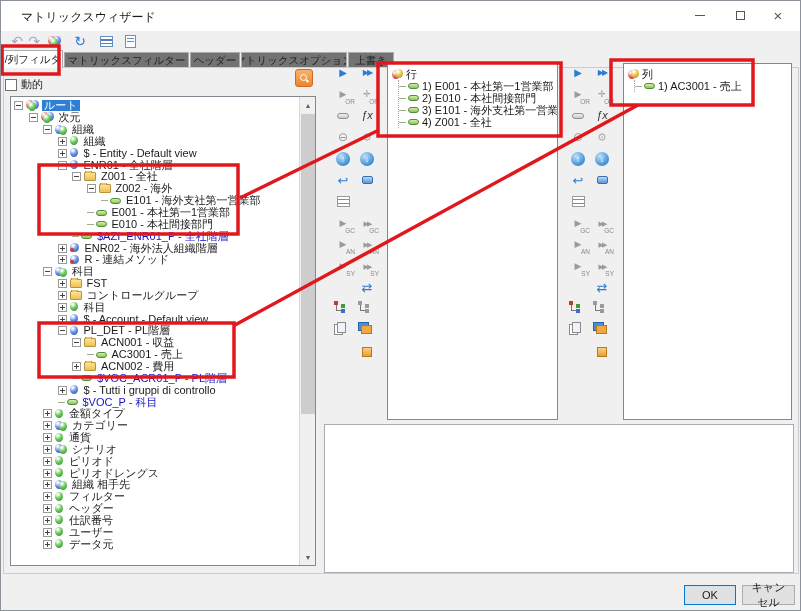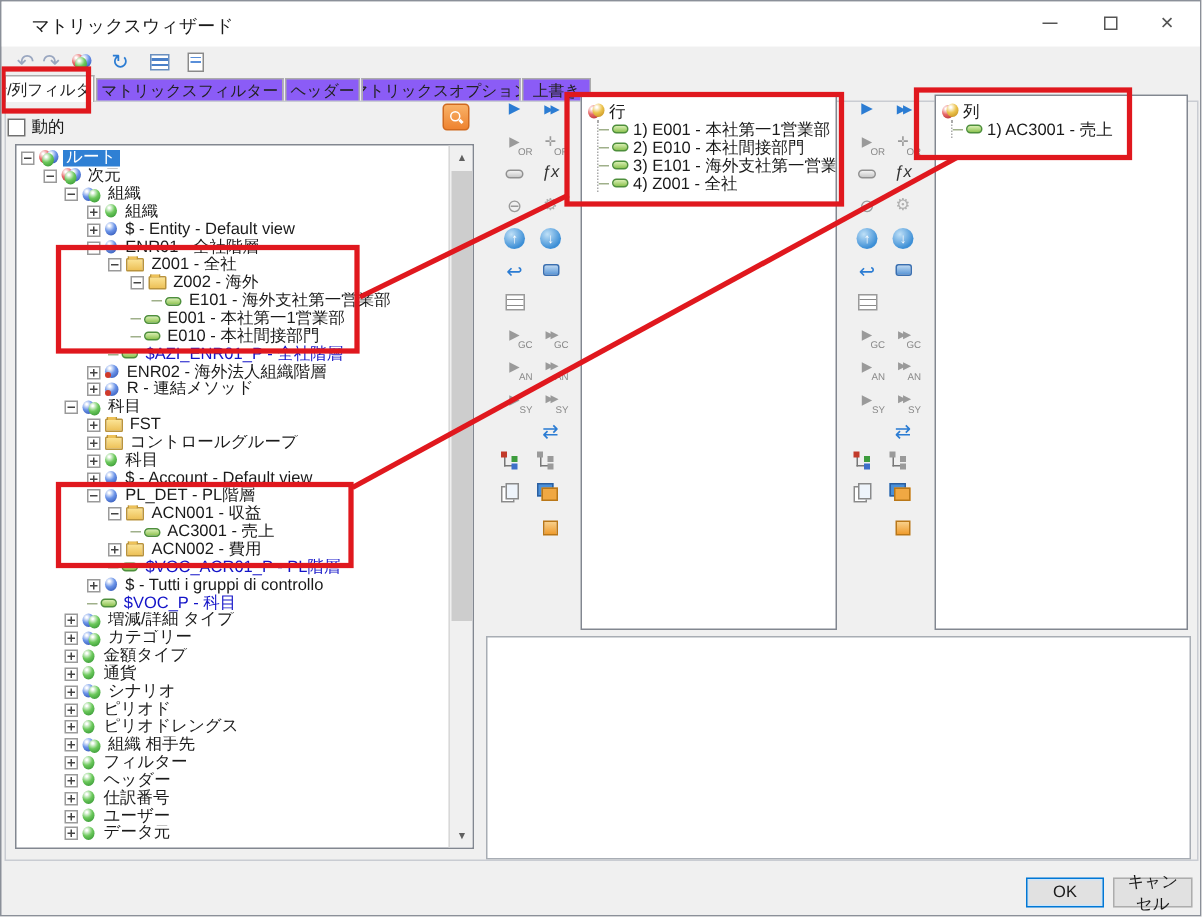--- a/index.html
+++ b/index.html
@@ -10,21 +10,21 @@
   .title{position:absolute;left:20px;top:8px;font-size:12px;color:#1a1a1a;white-space:nowrap;}
   .winbtn{position:absolute;top:0;width:40px;height:29px;display:flex;align-items:center;justify-content:center;color:#555;}
   .wb-min{right:80px;} .wb-max{right:40px;} .wb-close{right:2px;font-size:15px;}
   .minbar{width:10px;height:1px;background:#555;}
   .maxbox{width:9px;height:9px;border:1px solid #555;}
   
   .topbar{position:absolute;left:0;top:30px;width:100%;height:20px;}
   .tbi{position:absolute;top:1px;width:18px;height:18px;display:flex;align-items:center;justify-content:center;}
   
   .tabbar{position:absolute;left:2px;top:49px;height:18px;display:flex;align-items:flex-end;}
-  .tab{height:16px;border:1px solid #acacac;border-bottom:none;background:#8b5cf6;font-size:10.5px;color:#222;
+  .tab{height:16px;border:1px solid #acacac;border-bottom:none;background:#737373;font-size:10.5px;color:#222;
        display:flex;align-items:center;justify-content:center;overflow:hidden;white-space:nowrap;margin-right:1px;}
   .tab.sel{height:18px;background:#ffffff;position:relative;z-index:3;}
   .content-frame{position:absolute;left:2px;top:66px;width:796px;height:507px;border:1px solid #c9ccd2;background:transparent;}
   
   .dyn{position:absolute;left:4px;top:76px;display:flex;align-items:center;font-size:11px;color:#1a1a1a;}
   .cb{width:12px;height:12px;border:1px solid #707070;background:#fff;margin-right:4px;}
   .searchbtn{position:absolute;left:294px;top:68px;width:18px;height:18px;border:1px solid #d06a1f;border-radius:3px;
        background:linear-gradient(#f9b267,#ee8330);display:flex;align-items:center;justify-content:center;}
   .mag{position:relative;width:8px;height:8px;}
   .mag::before{content:"";position:absolute;left:0;top:0;width:5px;height:5px;border:1.5px solid #fff;border-radius:50%;}
@@ -317,40 +317,32 @@
           </span>
           <span class="lbl">$ - Tutti i gruppi di controllo</span>
         </div>
         <div class="trow" style="padding-left: 46.5px;">
           <span class="leafdash"></span>
           <span class="mi ic-cap"></span>
           <span class="lbl blue">$VOC_P - 科目</span>
         </div>
         <div class="trow" style="padding-left: 32px;">
           <span class="exp p"></span>
+          <span class="mi ic-one">
+            <span class="bl blg b1"></span>
+          </span>
+          <span class="lbl">金額タイプ</span>
+        </div>
+        <div class="trow" style="padding-left: 32px;">
+          <span class="exp p"></span>
           <span class="mi ic-pair">
             <span class="bl blb b1"></span>
             <span class="bl blg b2"></span>
           </span>
-          <span class="lbl">増減/詳細 タイプ</span>
-        </div>
-        <div class="trow" style="padding-left: 32px;">
-          <span class="exp p"></span>
-          <span class="mi ic-pair">
-            <span class="bl blb b1"></span>
-            <span class="bl blg b2"></span>
-          </span>
           <span class="lbl">カテゴリー</span>
-        </div>
-        <div class="trow" style="padding-left: 32px;">
-          <span class="exp p"></span>
-          <span class="mi ic-one">
-            <span class="bl blg b1"></span>
-          </span>
-          <span class="lbl">金額タイプ</span>
         </div>
         <div class="trow" style="padding-left: 32px;">
           <span class="exp p"></span>
           <span class="mi ic-one">
             <span class="bl blg b1"></span>
           </span>
           <span class="lbl">通貨</span>
         </div>
         <div class="trow" style="padding-left: 32px;">
           <span class="exp p"></span>

